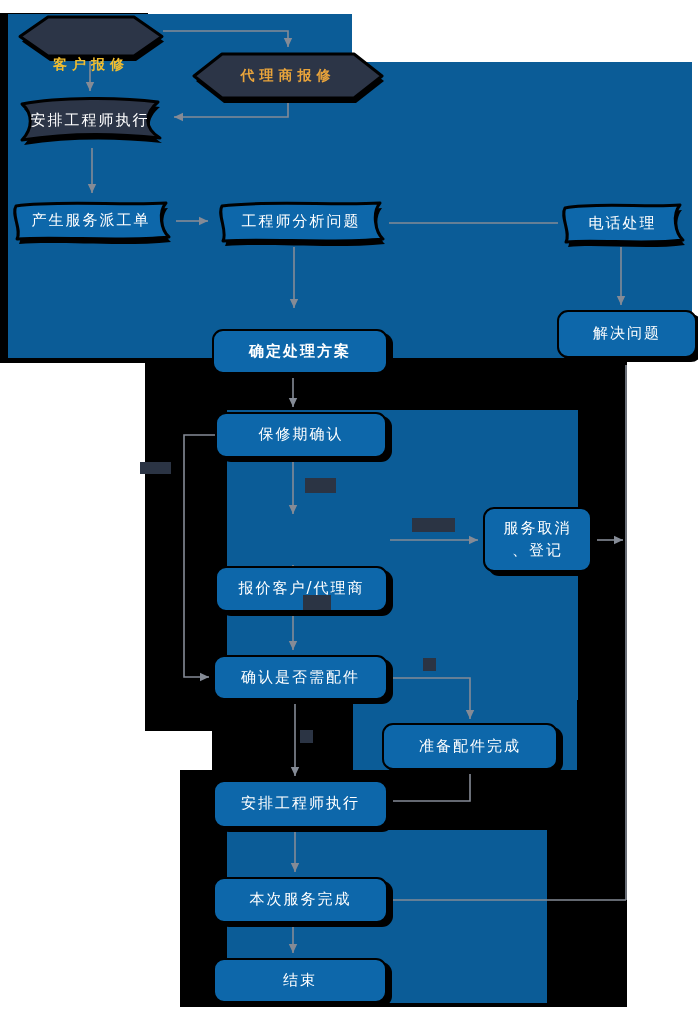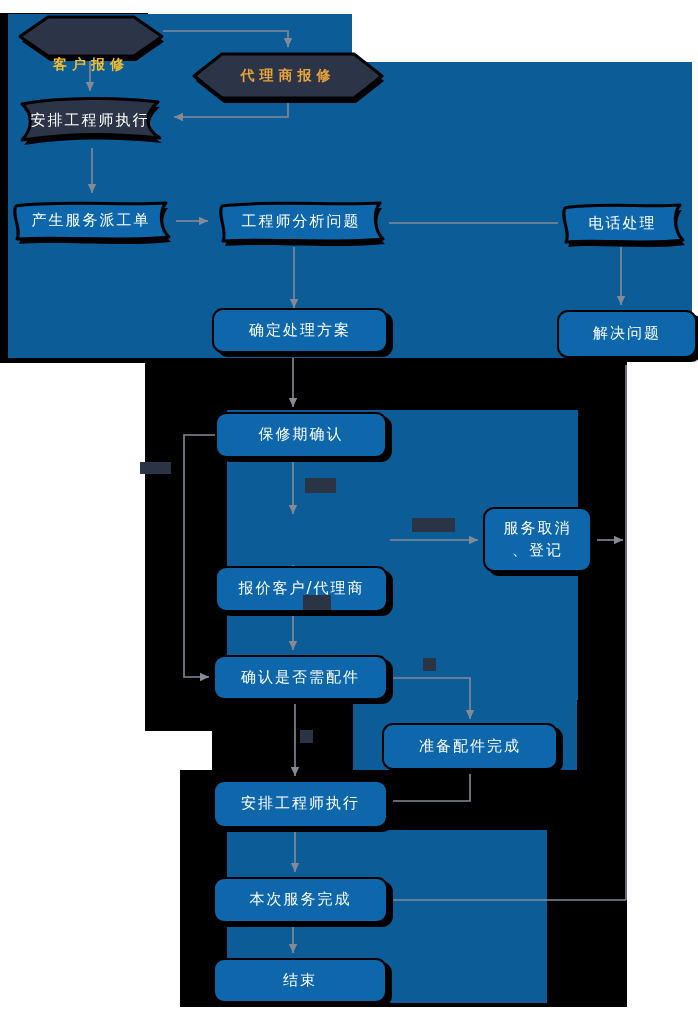--- a/index.html
+++ b/index.html
@@ -163,21 +163,21 @@
         </svg>
         <span class="lbl">工程师分析问题</span>
       </div>
       <div class="node wavy" style="left: 557px; top: 200px; width: 131px; height: 47px;">
         <svg width="131" height="47" viewBox="0 0 131 47">
           <path d="M 8,8 C 39.3,2 94.32,8 123,5 C 115,14.1 118,32.9 126,40 C 89.08000000000001,45 39.3,39 9,42 C 14,32.9 3,16.45 8,8 Z" fill="#000" transform="translate(2,5)"></path>
           <path d="M 8,8 C 39.3,2 94.32,8 123,5 C 115,14.1 118,32.9 126,40 C 89.08000000000001,45 39.3,39 9,42 C 14,32.9 3,16.45 8,8 Z" fill="#0d67aa" stroke="#000" stroke-width="3" stroke-linejoin="round"></path>
         </svg>
         <span class="lbl">电话处理</span>
       </div>
-      <div class="node rounded" style="left: 212px; top: 308px; width: 176px; height: 45px;">
+      <div class="node rounded" style="left: 212px; top: 329px; width: 176px; height: 45px; font-weight: bold;">
         <div class="box"></div>
         <span class="lbl">确定处理方案</span>
       </div>
       <div class="node rounded" style="left: 557px; top: 310px; width: 132px; height: 48px; padding-left: 8px;">
         <div class="box"></div>
         <span class="lbl">解决问题</span>
       </div>
       <div class="node rounded" style="left: 215px; top: 412px; width: 172px; height: 46px;">
         <div class="box"></div>
         <span class="lbl">保修期确认</span>

